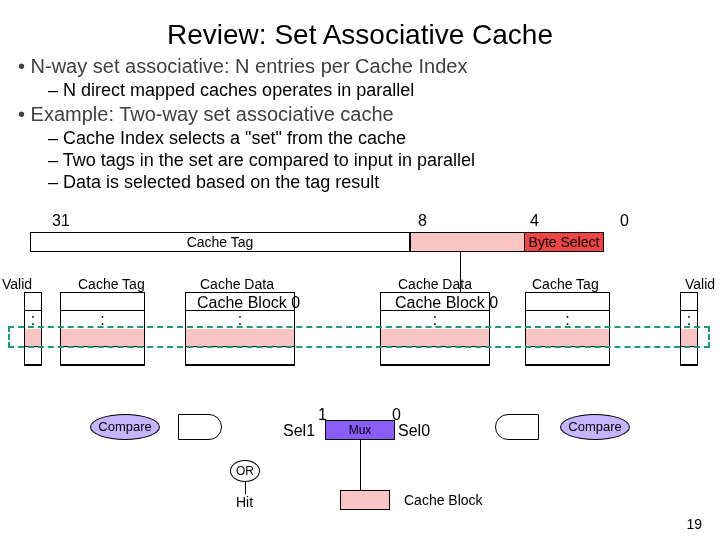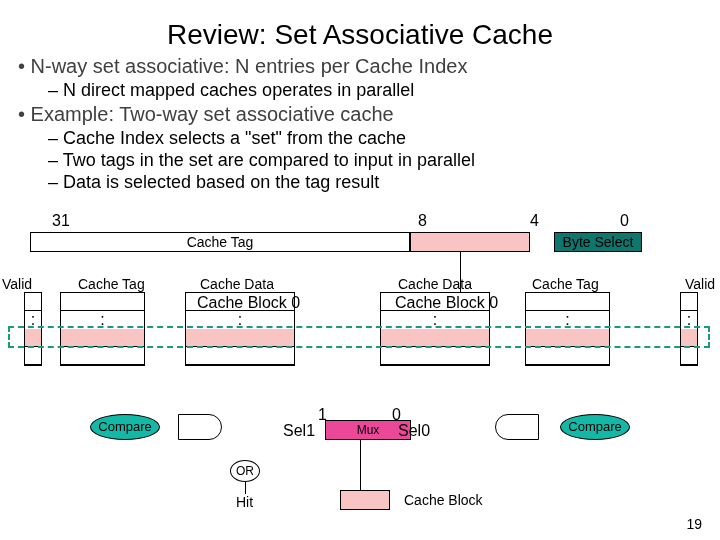--- a/index.html
+++ b/index.html
@@ -9,33 +9,33 @@
   .b1 { color: #404040; font-size: 20px; margin: 2px 0; }
   .b1::before { content: "• "; }
   .b2 { color: #000; font-size: 18px; margin: 1px 0 1px 30px; }
   .b2::before { content: "– "; }
   .addr-nums { position: absolute; top: 212px; left: 0; width: 720px; font-size: 16px; }
   .addr-nums span { position: absolute; }
   .addr-bar { position: absolute; top: 232px; left: 30px; width: 600px; height: 20px; }
   .addr-bar .seg { border: 1px solid #000; height: 20px; position: absolute; top: 0; font-size: 14px; text-align: center; line-height: 18px; }
   .seg-tag { left: 0; width: 380px; background: #fff; }
   .seg-idx { left: 380px; width: 120px; background: #f8c4c4; }
-  .seg-byte { left: 524px; width: 88px; background: #0f766e; }
+  .seg-byte { left: 494px; width: 80px; background: #ef4444; }
   .lbl { position: absolute; font-size: 14px; }
   .col { position: absolute; border: 1px solid #000; }
   .col-v { width: 18px; }
   .col-tag { width: 85px; }
   .col-data { width: 110px; }
   .row { height: 18px; border-bottom: 1px solid #000; }
   .row-pink { background: #f8c4c4; }
   .dots { text-align: center; font-size: 16px; line-height: 10px; padding: 4px 0; }
   .dashed-row { position: absolute; border: 2px dashed #1a9b7a; height: 22px; }
-  .compare { position: absolute; width: 70px; height: 26px; border: 1px solid #000; border-radius: 50%; text-align: center; font-size: 13px; line-height: 24px; background: #14b8a6; }
+  .compare { position: absolute; width: 70px; height: 26px; border: 1px solid #000; border-radius: 50%; text-align: center; font-size: 13px; line-height: 24px; background: #c4b5fd; }
   .and-gate { position: absolute; width: 44px; height: 26px; border: 1px solid #000; border-radius: 0 14px 14px 0; background: #fff; }
-  .mux { position: absolute; width: 86px; height: 20px; border: 1px solid #000; background: #ec4899; text-align: center; font-size: 12px; line-height: 18px; }
+  .mux { position: absolute; width: 70px; height: 20px; border: 1px solid #000; background: #8b5cf6; text-align: center; font-size: 12px; line-height: 18px; }
   .or-gate { position: absolute; width: 30px; height: 22px; border: 1px solid #000; border-radius: 50%; text-align: center; font-size: 12px; line-height: 20px; }
   .cache-block-out { position: absolute; width: 50px; height: 20px; border: 1px solid #000; background: #f8c4c4; }
   .small { font-size: 16px; text-align: center; }
   .page-num { position: absolute; right: 18px; bottom: 8px; font-size: 14px; }
   .wire { position: absolute; background: #000; }
 </style>
 </head>
 <body>
 
 <div class="title">Review: Set Associative Cache</div>

